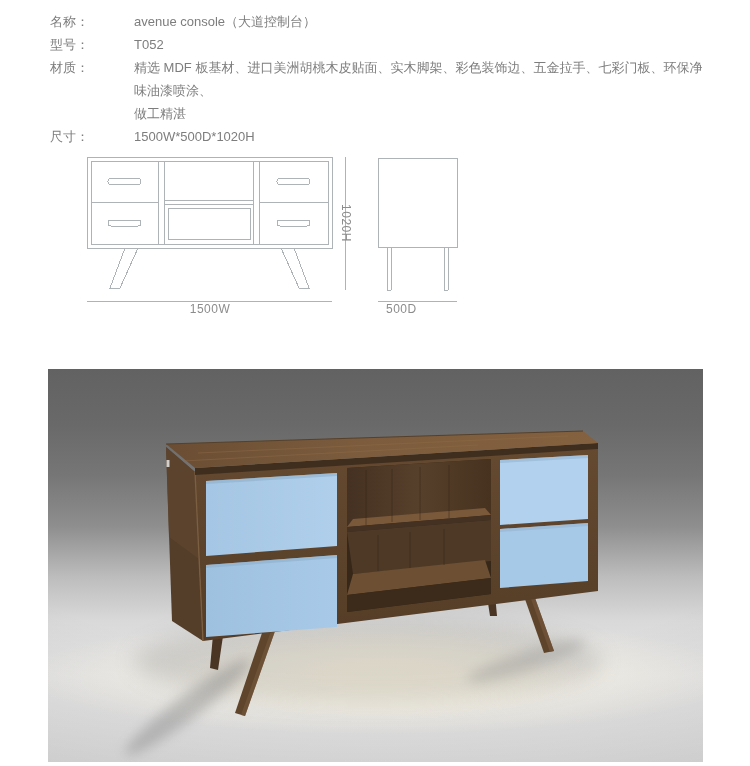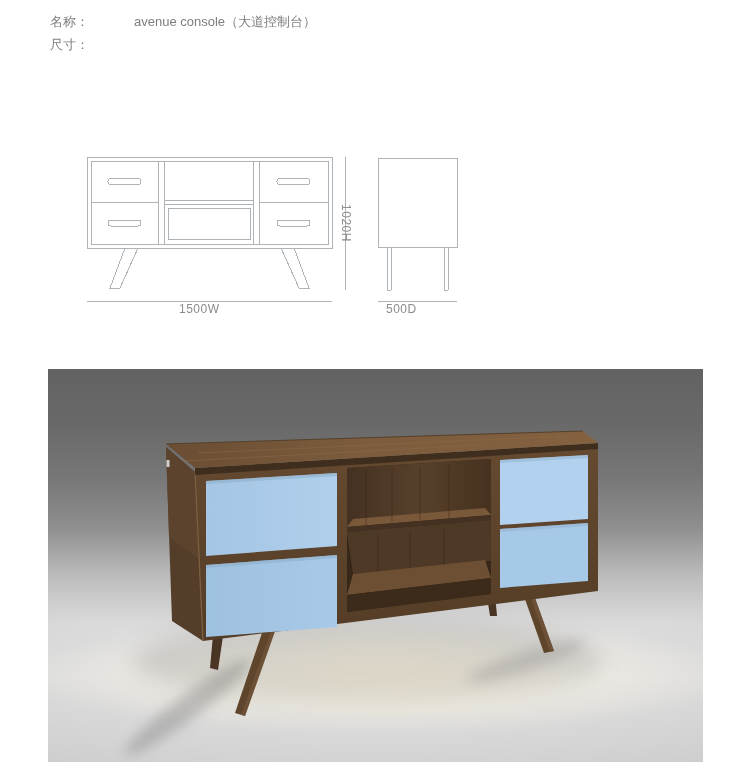--- a/index.html
+++ b/index.html
@@ -9,21 +9,21 @@
   }
   
   .specs{position:absolute;left:50px;top:10px;width:660px;}
   .spec-row{display:flex;align-items:flex-start;font-size:13px;line-height:23px;color:#7d7d7d;}
   .spec-label{flex:0 0 40px;white-space:nowrap;}
   .spec-value{max-width:612px;margin-left:44px;}
   .spec-value .cont{display:block;}
   
   .drawings-svg{position:absolute;left:40px;top:148px;}
   .dim-label{position:absolute;font-size:12px;color:#8c8c8c;letter-spacing:.5px;}
-  .dim-label.w1500{left:179px;top:302px;width:62px;text-align:left;}
+  .dim-label.w1500{left:179px;top:302px;width:62px;text-align:center;}
   .dim-label.d500{left:386px;top:302px;width:62px;text-align:left;}
   .dim-label.h1020{left:346px;top:223px;transform:translate(-50%,-50%) rotate(90deg);transform-origin:center;}
   
   .photo{
     position:absolute;left:48px;top:369px;width:655px;height:393px;overflow:hidden;
     background:
       radial-gradient(55% 15% at 51% 78%, rgba(252,246,228,.95) 0%, rgba(252,246,228,0) 100%),
       radial-gradient(130% 90% at 50% 28%, rgba(255,255,255,0) 52%, rgba(0,0,0,.12) 100%),
       linear-gradient(180deg,#626262 0%,#696969 14%,#767676 27%,#8e8e8e 40%,#bdbdbd 53%,#d9d9d9 64%,#e6e6e6 78%,#e3e3e3 100%);
   }
@@ -33,21 +33,30 @@
 <body>
 
 <div class="page">
 
   <section class="specs">
     <div class="spec-row">
       <span class="spec-label">名称：</span>
       <span class="spec-value">avenue console（大道控制台）</span>
     </div>
     <div class="spec-row">
+      <span class="spec-label">型号：</span>
+      <span class="spec-value">T052</span>
+    </div>
+    <div class="spec-row">
+      <span class="spec-label">材质：</span>
+      <span class="spec-value"><span>精选 MDF 板基材、进口美洲胡桃木皮贴面、实木脚架、彩色装饰边、五金拉手、七彩门板、环保净味油漆喷涂、</span><span class="cont">做工精湛</span></span>
+    </div>
+    <div class="spec-row">
       <span class="spec-label">尺寸：</span>
+      <span class="spec-value">1500W*500D*1020H</span>
     </div>
   </section>
 
   <svg class="drawings-svg" width="440" height="175" viewBox="0 0 440 175" shape-rendering="crispEdges">
     <g stroke="#aeb3b7" stroke-width="1" fill="none">
 
       <g>
         <rect x="47" y="9" width="245" height="91"></rect>
         <rect x="51" y="13" width="237" height="83"></rect>
 

